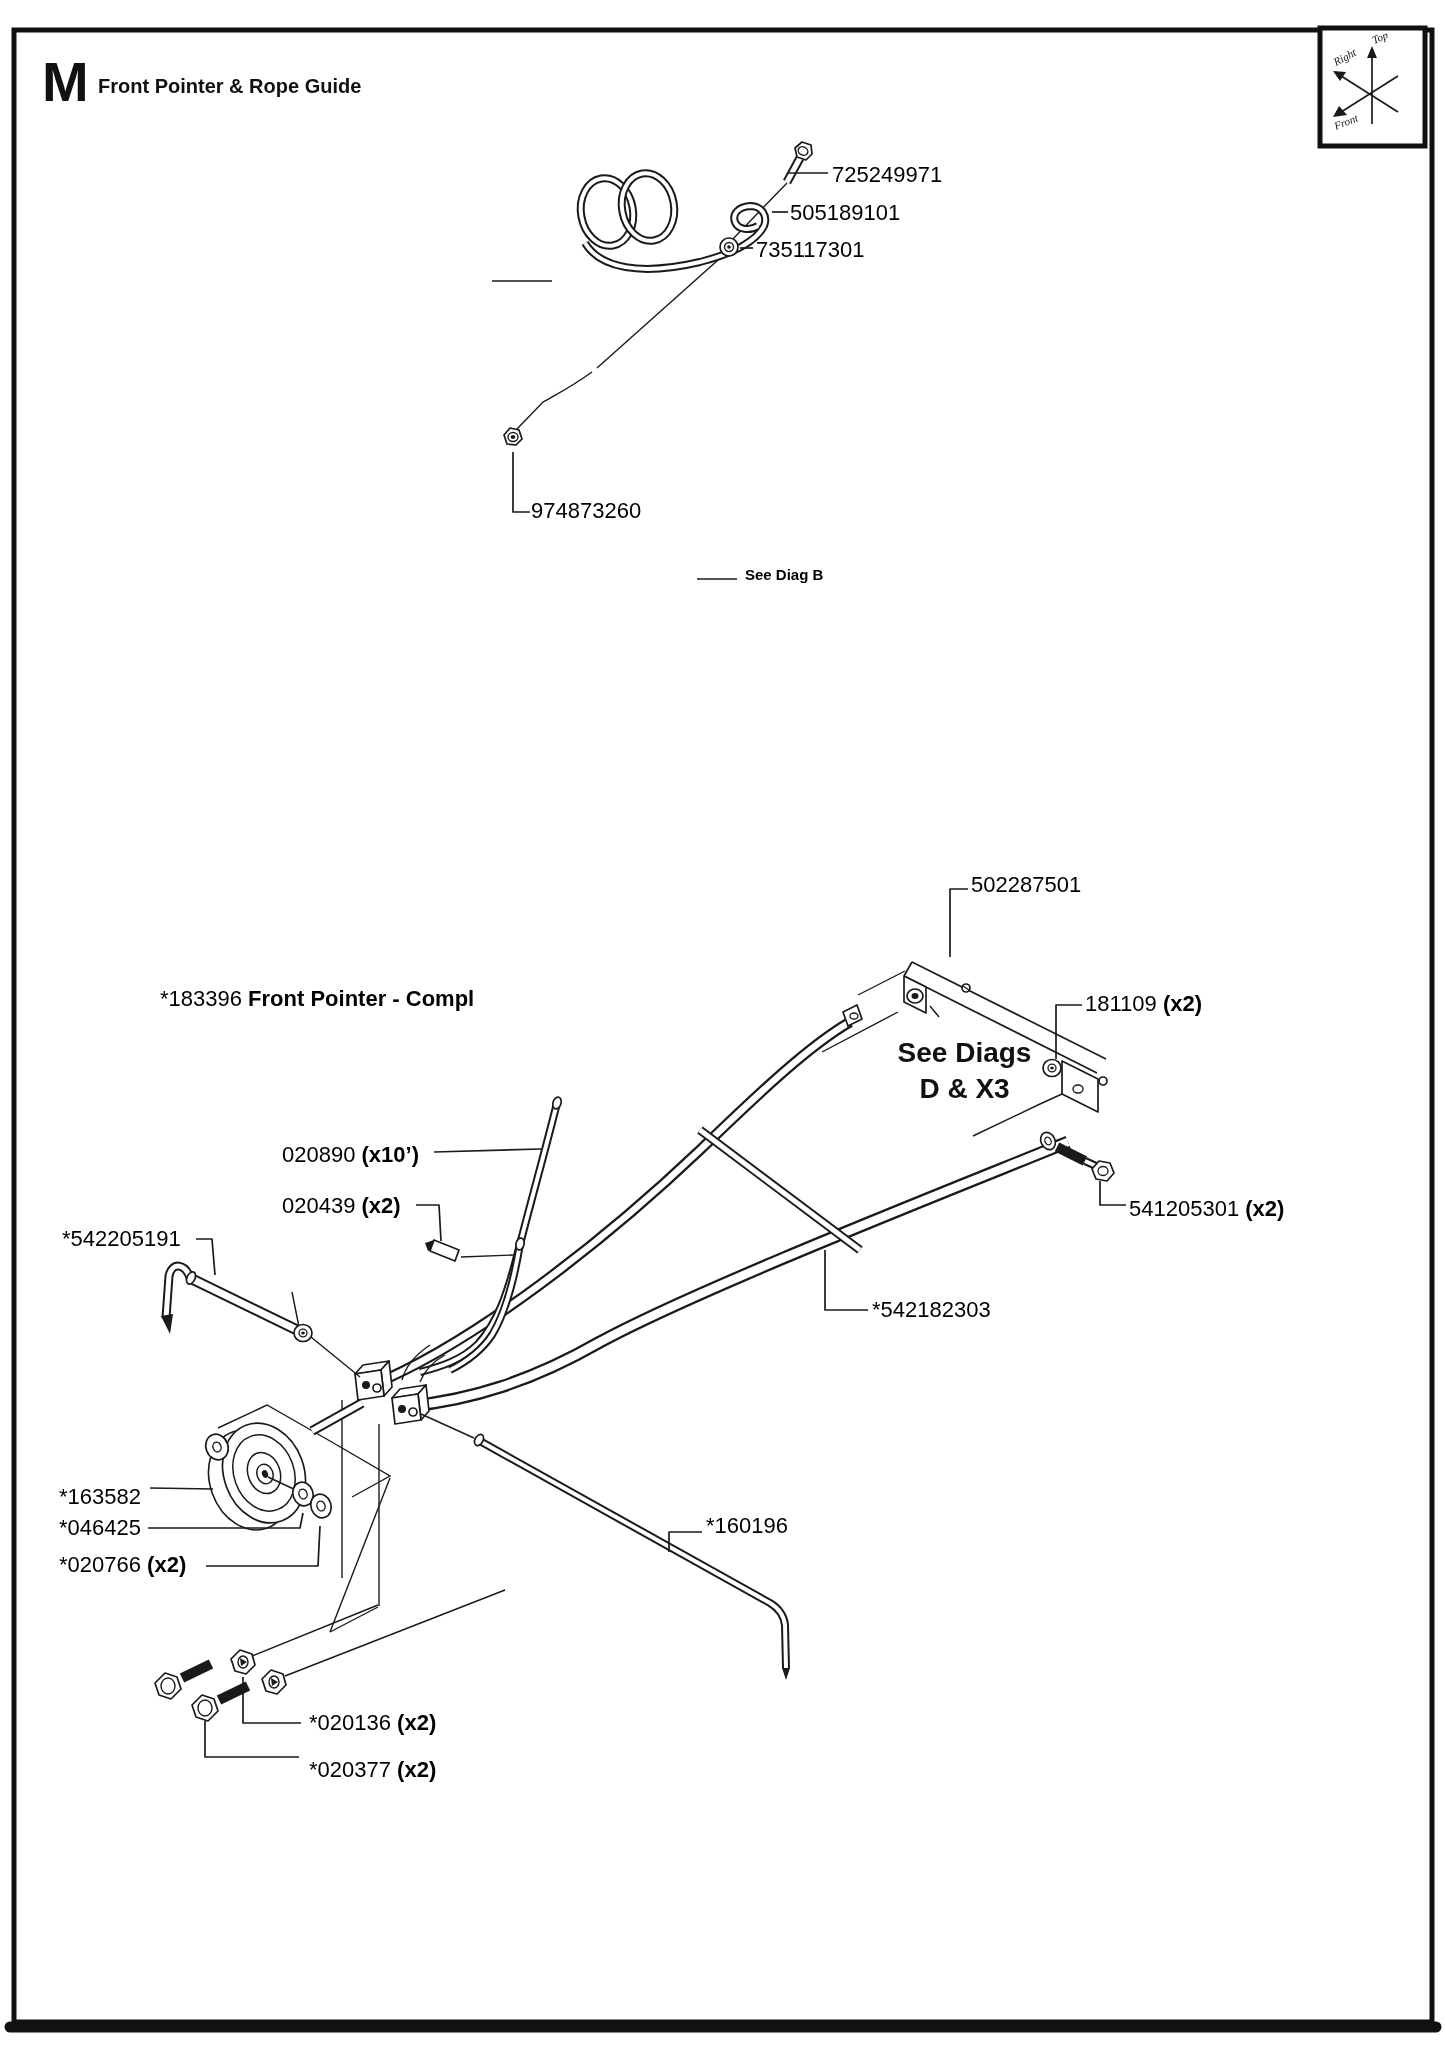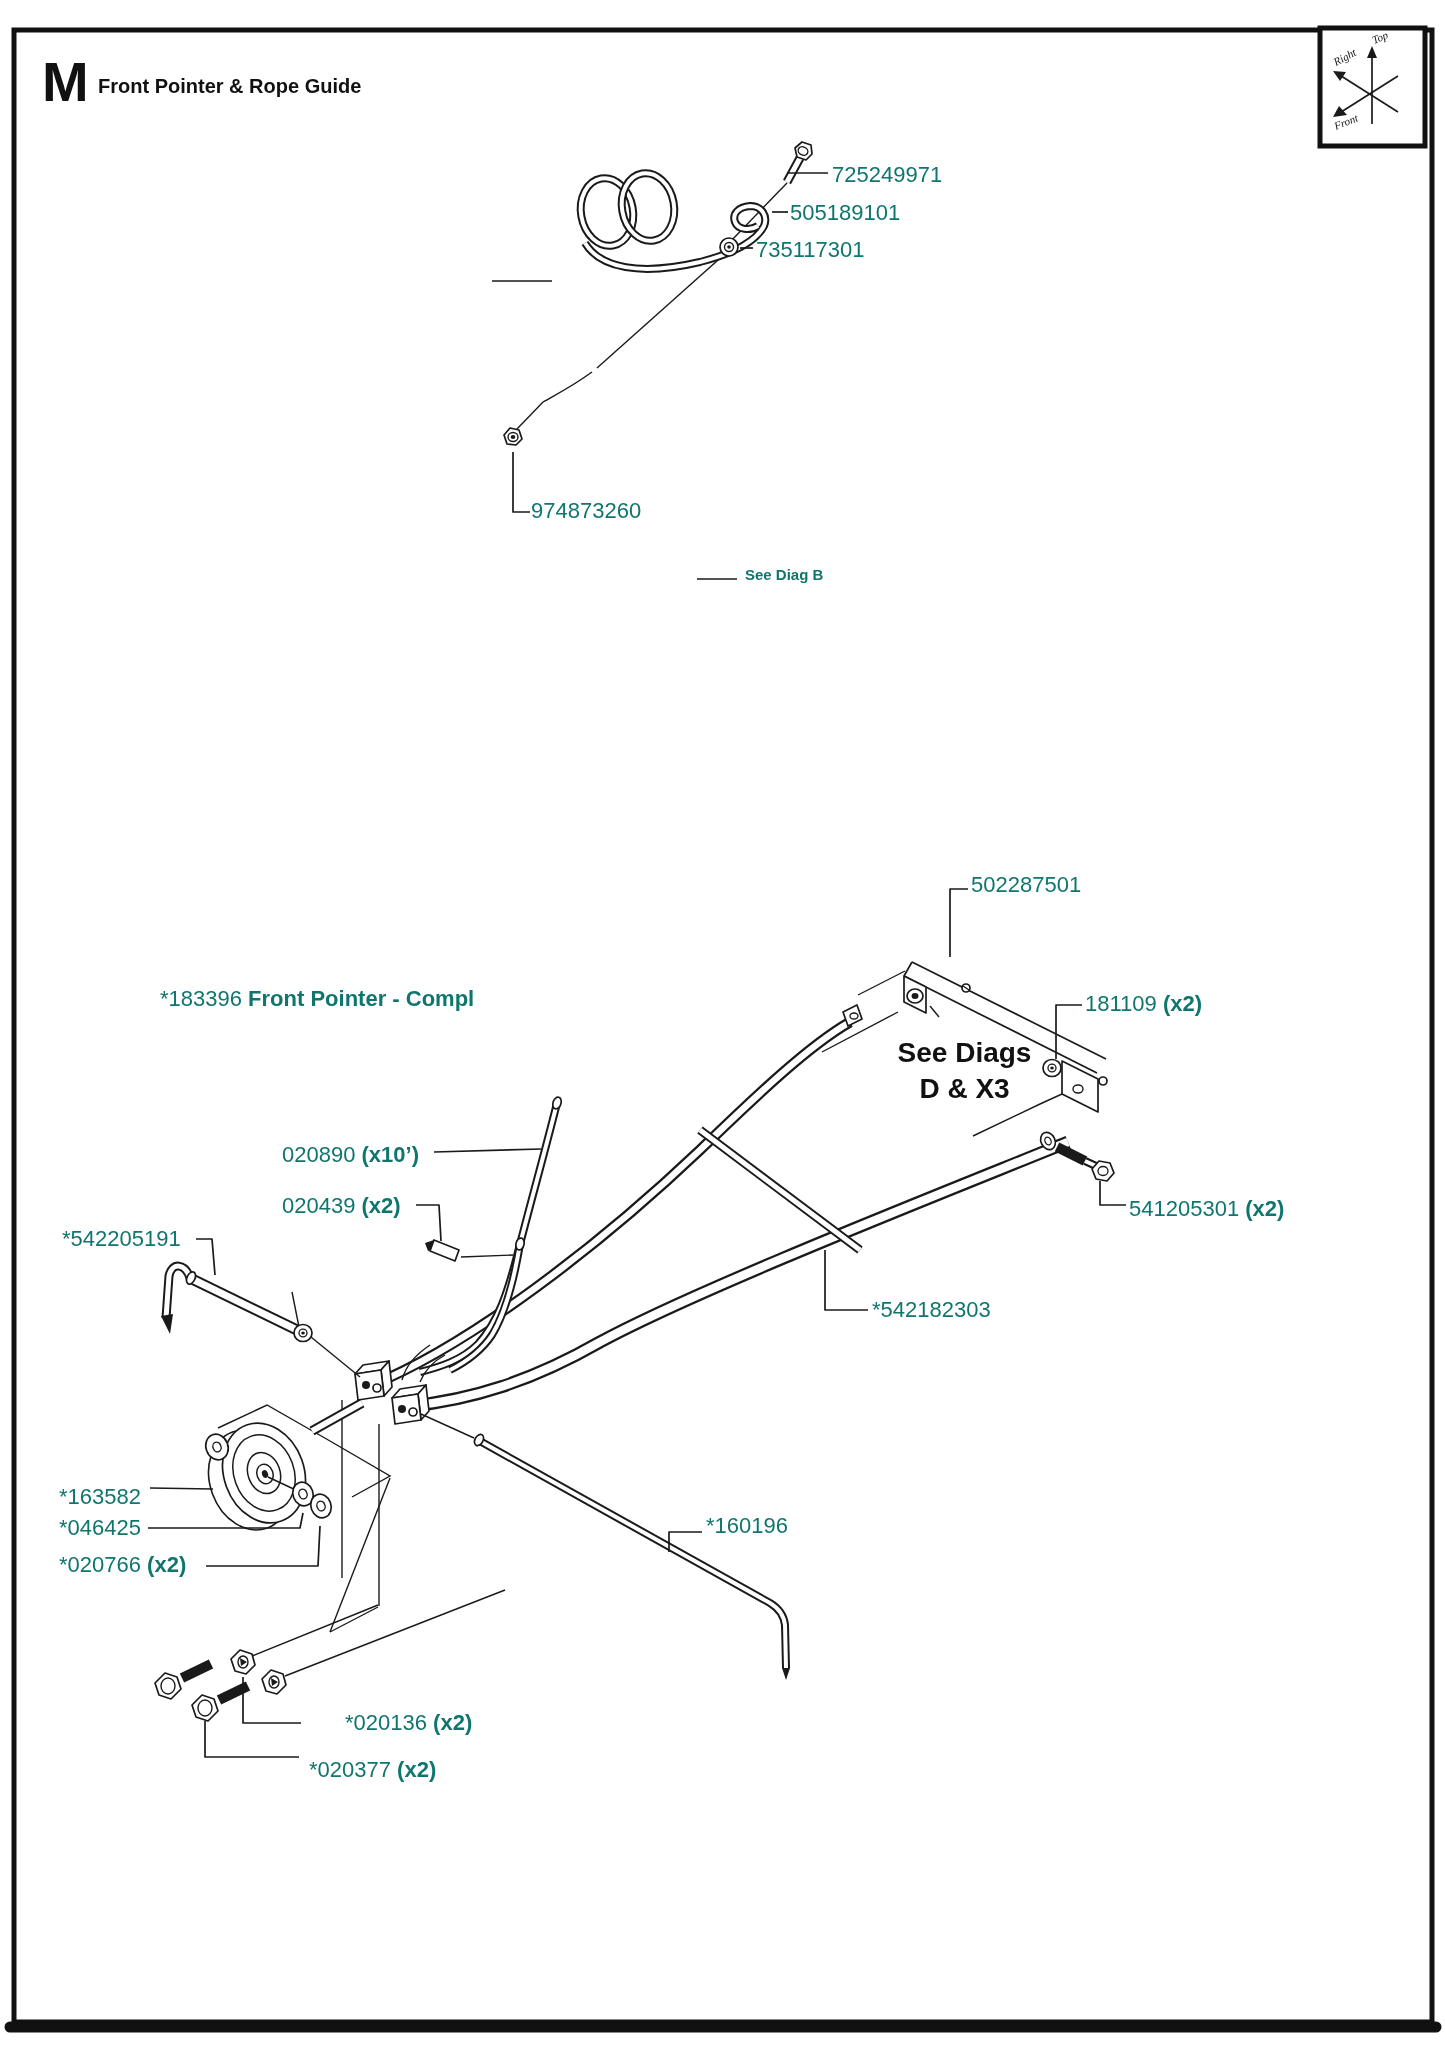--- a/index.html
+++ b/index.html
@@ -1,19 +1,19 @@
 <!DOCTYPE html>
 <html><head>
 <meta charset="utf-8">
 <style>
   html,body{margin:0;padding:0;background:#fff;}
   #page{position:relative;width:1445px;height:2046px;background:#fff;overflow:hidden;
         font-family:"Liberation Sans",sans-serif;color:#111;}
   svg{position:absolute;left:0;top:0;}
-  .lbl{position:absolute;font-size:22px;line-height:1.15;color:#0f766e;white-space:nowrap;text-align:center;}
+  .lbl{position:absolute;font-size:22px;line-height:1.15;color:#000000;white-space:nowrap;text-align:center;}
   .b{font-weight:bold;}
   .hdr-letter{position:absolute;left:42px;top:54px;font-size:56px;font-weight:bold;line-height:1;}
   .hdr-title{position:absolute;left:98px;top:76px;font-size:20px;font-weight:bold;line-height:1;}
   .see-diags{position:absolute;left:872px;top:1035px;width:185px;text-align:center;
              font-size:28px;font-weight:bold;line-height:1.28;}
   .axis-lbl{font:italic 11px "Liberation Serif",serif;fill:#141414;}
   
   .ln{fill:none;stroke:#1a1a1a;stroke-width:1.7;stroke-linecap:butt;stroke-linejoin:round;}
   .thin{fill:none;stroke:#1a1a1a;stroke-width:1.4;}
   .t-out{fill:none;stroke:#1a1a1a;stroke-linejoin:round;}
@@ -276,16 +276,16 @@
 
   <div class="lbl" style="left:282px;top:1142px;"><span>020890</span> <span class="b">(x10’)</span></div>
   <div class="lbl" style="left:282px;top:1193px;"><span>020439</span> <span class="b">(x2)</span></div>
   <div class="lbl" style="left:1129px;top:1196px;"><span>541205301</span> <span class="b">(x2)</span></div>
   <div class="lbl" style="left:62px;top:1226px;"><span>*542205191</span></div>
   <div class="lbl" style="left:872px;top:1297px;"><span>*542182303</span></div>
   <div class="lbl" style="left:59px;top:1476px;margin-top:8px;"><span>*163582</span></div>
   <div class="lbl" style="left:59px;top:1515px;"><span>*046425</span></div>
   <div class="lbl" style="left:59px;top:1552px;"><span>*020766</span> <span class="b">(x2)</span></div>
   <div class="lbl" style="left:706px;top:1513px;"><span>*160196</span></div>
-  <div class="lbl" style="left:309px;top:1710px;margin-left:36px;"><span>*020136</span> <span class="b">(x2)</span></div>
+  <div class="lbl" style="left:309px;top:1710px;"><span>*020136</span> <span class="b">(x2)</span></div>
   <div class="lbl" style="left:309px;top:1757px;"><span>*020377</span> <span class="b">(x2)</span></div>
 
 </div>
 
 </body></html>

